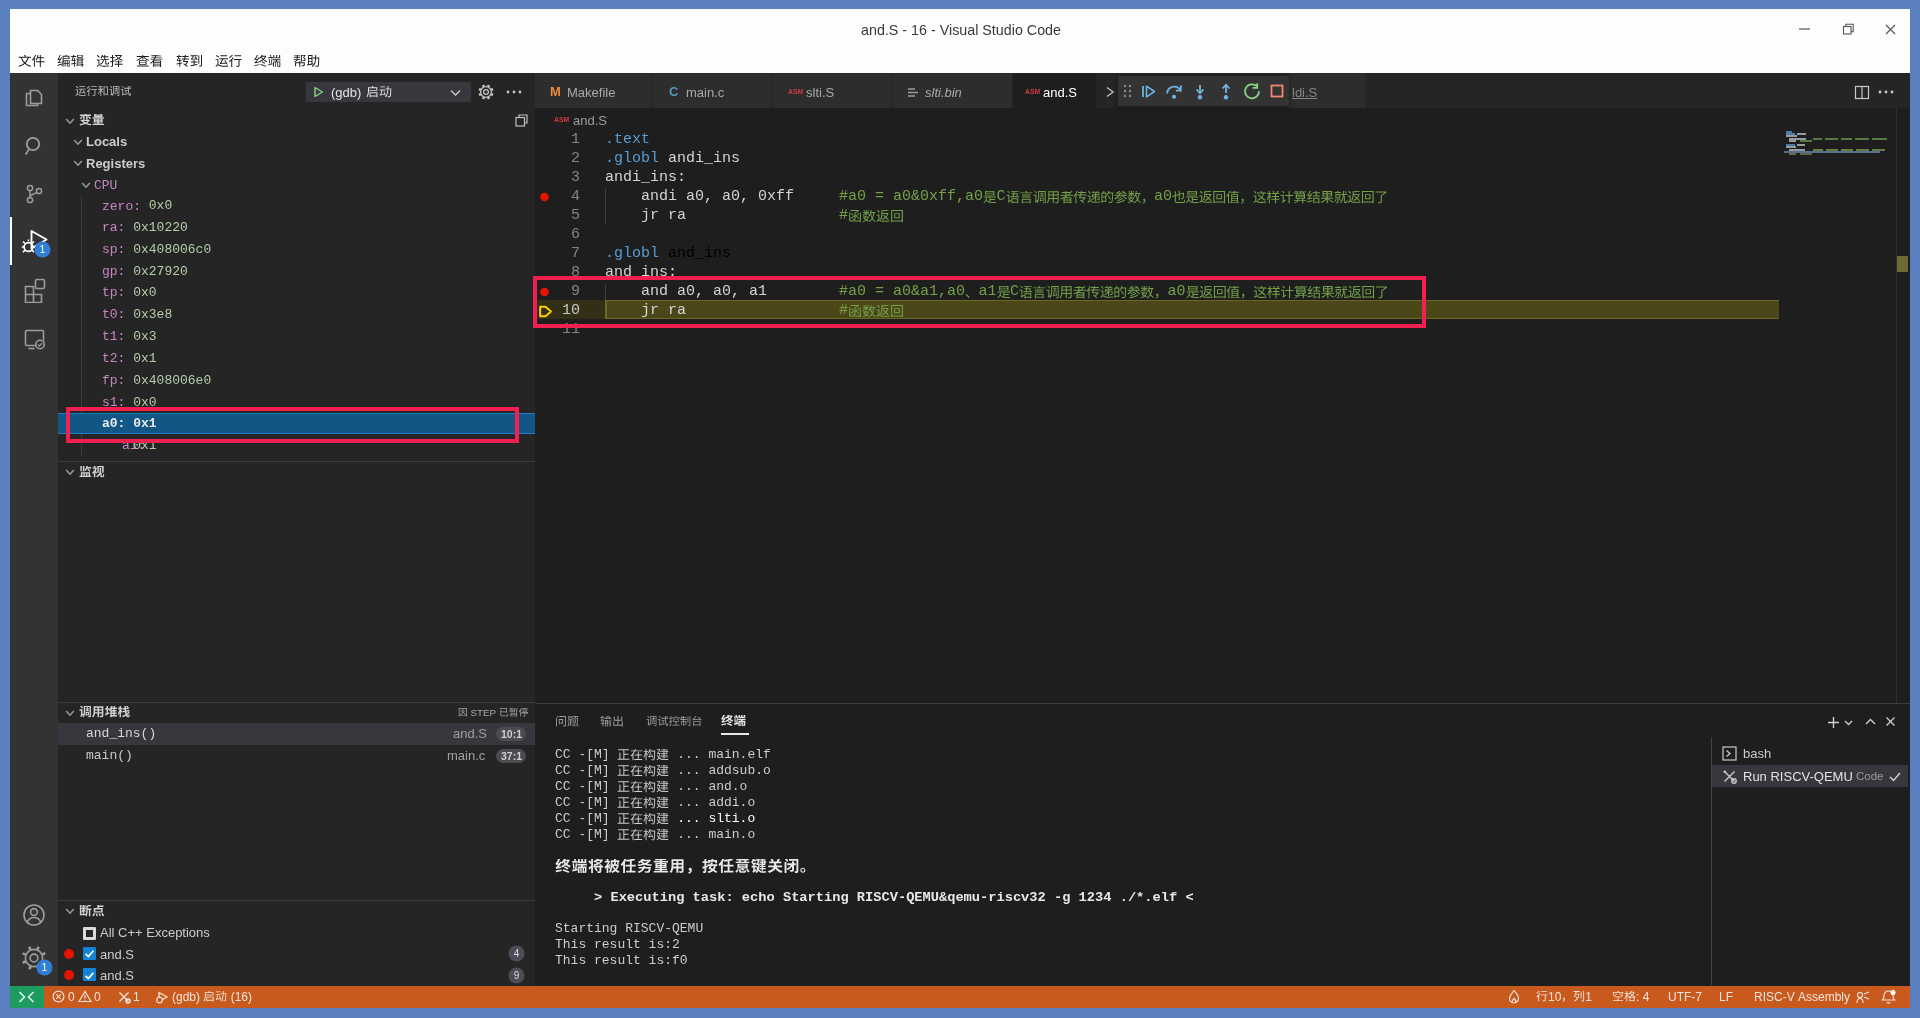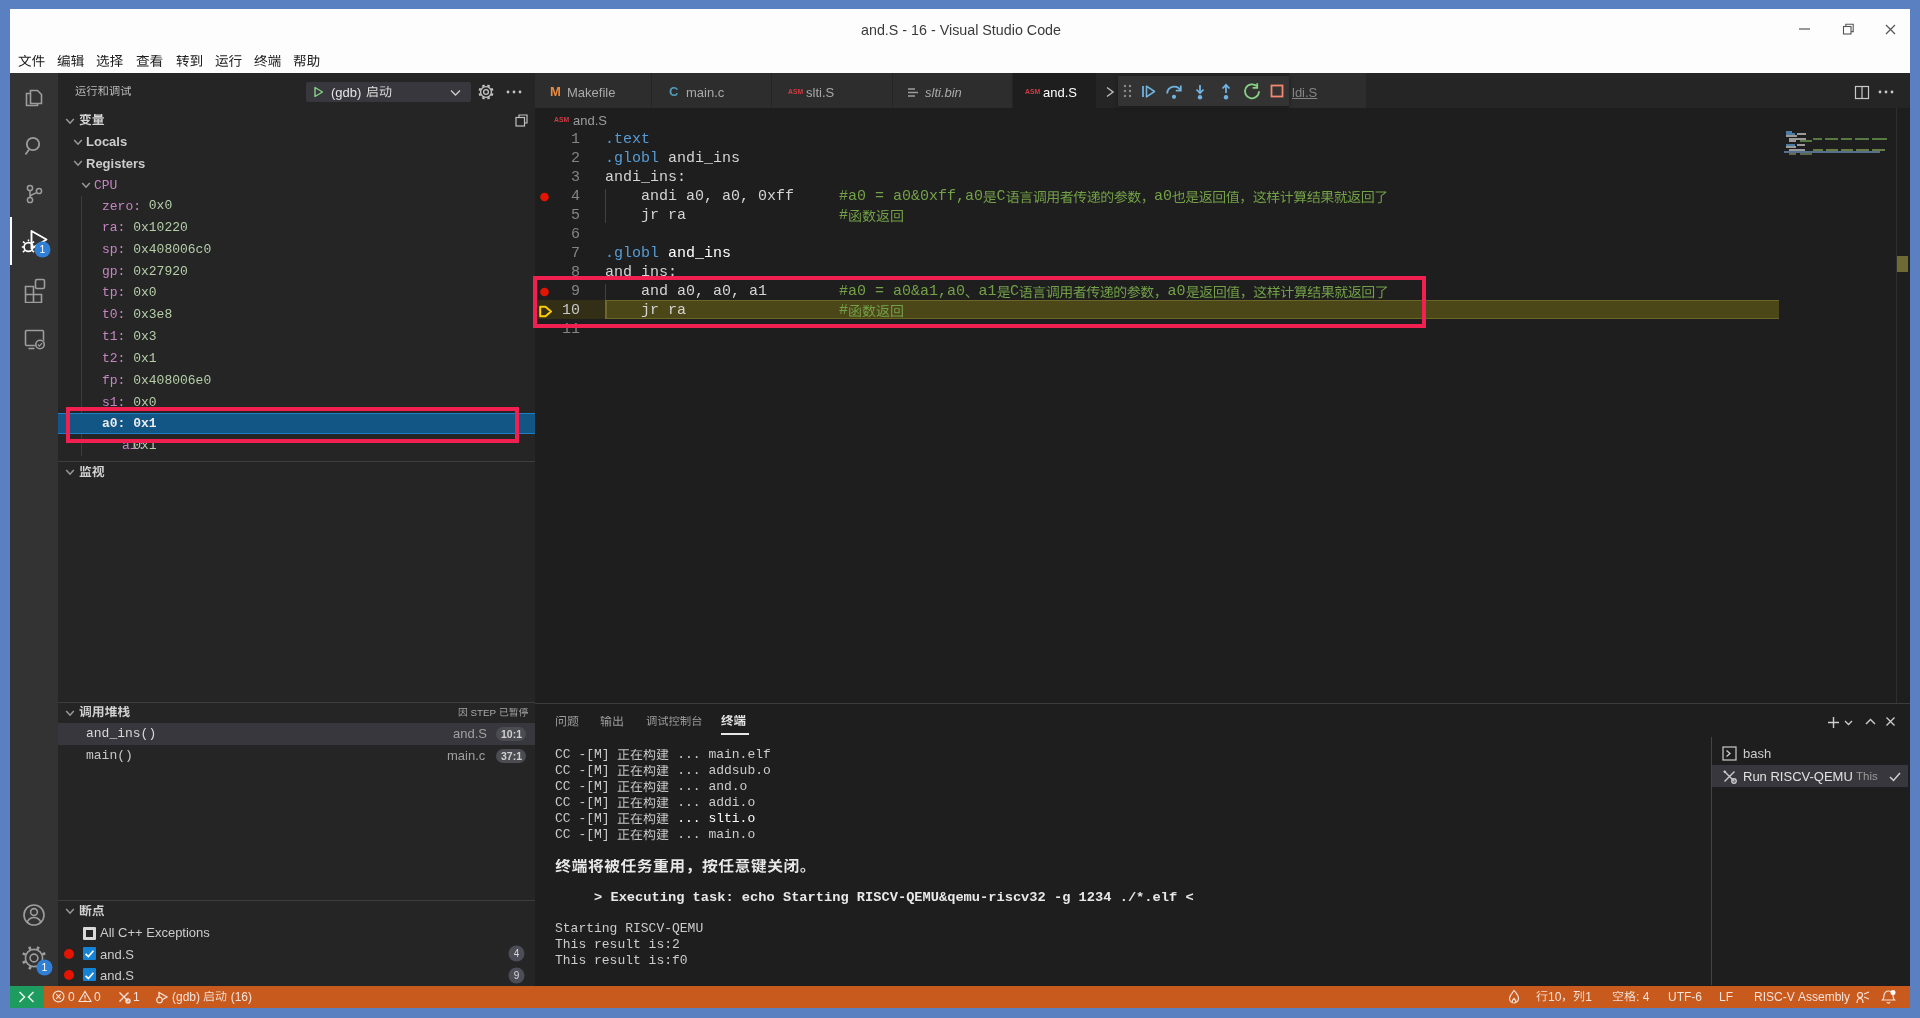--- a/index.html
+++ b/index.html
@@ -392,21 +392,21 @@
 <span class="ab" style="left:571px;top:281.2px;font:400 15px 'Liberation Mono';color:#858585;line-height:22px;">9</span>
 <span class="ab" style="left:562px;top:300.2px;font:400 15px 'Liberation Mono';color:#c6c6c6;line-height:22px;">10</span>
 <span class="ab" style="left:562px;top:319.2px;font:400 15px 'Liberation Mono';color:#858585;line-height:22px;text-align:center;">11</span>
 <span class="ab" style="left:605px;top:129.2px;font:400 15px 'Liberation Mono';color:#569cd6;line-height:22px;text-align:center;">.text</span>
 <span class="ab" style="left:605px;top:148.2px;font:400 15px 'Liberation Mono';color:#569cd6;line-height:22px;">.globl</span>
 <span class="ab" style="left:659px;top:148.2px;font:400 15px 'Liberation Mono';color:#d4d4d4;line-height:22px;">&nbsp;andi_ins</span>
 <span class="ab" style="left:605px;top:167.2px;font:400 15px 'Liberation Mono';color:#d4d4d4;line-height:22px;">andi_ins:</span>
 <span class="ab" style="left:641px;top:186.2px;font:400 15px 'Liberation Mono';color:#d4d4d4;line-height:22px;">andi&nbsp;a0,&nbsp;a0,&nbsp;0xff</span>
 <span class="ab" style="left:641px;top:205.2px;font:400 15px 'Liberation Mono';color:#d4d4d4;line-height:22px;">jr&nbsp;ra</span>
 <span class="ab" style="left:605px;top:243.2px;font:400 15px 'Liberation Mono';color:#569cd6;line-height:22px;">.globl</span>
-<span class="ab" style="left:659px;top:243.2px;font:400 15px 'Liberation Mono';color:#ffffff;line-height:22px;">&nbsp;and_ins</span>
+<span class="ab" style="left:659px;top:243.2px;font:400 15px 'Liberation Mono';color:#000000;line-height:22px;">&nbsp;and_ins</span>
 <span class="ab" style="left:605px;top:262.2px;font:400 15px 'Liberation Mono';color:#d4d4d4;line-height:22px;">and_ins:</span>
 <span class="ab" style="left:641px;top:281.2px;font:400 15px 'Liberation Mono';color:#d4d4d4;line-height:22px;">and&nbsp;a0,&nbsp;a0,&nbsp;a1</span>
 <span class="ab" style="left:641px;top:300.2px;font:400 15px 'Liberation Mono';color:#d4d4d4;line-height:22px;">jr&nbsp;ra</span>
 <span class="ab" style="left:839.0px;top:186.2px;font:400 15px 'Liberation Mono';color:#74a148;line-height:22px;letter-spacing:0">#a0&nbsp;=&nbsp;a0&amp;0xff,a0</span>
 <svg class="ab " style="left:983.0px;top:190.5px" width="14" height="14" viewBox="0 0 14 14" fill="#74a148">
     <use href="#g662f" transform="translate(-0.2,11.1) scale(0.0140)"></use>
   </svg>
 <span class="ab" style="left:996.5px;top:186.2px;font:400 15px 'Liberation Mono';color:#74a148;line-height:22px;letter-spacing:0">C</span>
 <svg class="ab " style="left:1005.5px;top:190.5px" width="148" height="14" viewBox="0 0 148 14" fill="#74a148">
     <use href="#g8bed" transform="translate(-0.2,11.1) scale(0.0140)"></use>
@@ -632,21 +632,21 @@
 <span class="ab" style="left:1743px;top:743.8px;font:400 13px 'Liberation Sans';color:#cccccc;line-height:20px;">bash</span>
 <div class="ab" style="left:1712px;top:765px;width:196px;height:22px;background:#37373d"></div>
 <svg class="ab" style="left:1722px;top:769px" width="15" height="15" viewBox="0 0 15 15">
     <g stroke="#cccccc" stroke-width="1.4" fill="none">
       <path d="M2.5 2.5 L12.5 12.5 M12.5 2.5 L2.5 12.5"></path>
       <circle cx="12" cy="12" r="2.2"></circle>
       <path d="M3.5 2 L2 3.5" stroke-width="2.4"></path>
     </g>
   </svg>
 <span class="ab" style="left:1743px;top:766.8px;font:400 13px 'Liberation Sans';color:#e2e2e2;line-height:20px;">Run&nbsp;RISCV-QEMU</span>
-<span class="ab" style="left:1856px;top:768.4px;font:400 11.5px 'Liberation Sans';color:#9a9a9a;line-height:17px;">This</span>
+<span class="ab" style="left:1856px;top:768.4px;font:400 11.5px 'Liberation Sans';color:#9a9a9a;line-height:17px;">Code</span>
 <svg class="ab" style="left:1888px;top:770px" width="14" height="13" viewBox="0 0 14 13">
     <path d="M2 7 L5.5 10.5 L12 3" fill="none" stroke="#d0d0d0" stroke-width="1.5"></path>
   </svg>
 <div class="ab" style="left:10px;top:986px;width:34px;height:22px;background:#1e9b5f"></div>
 <svg class="ab" style="left:17px;top:990px" width="19" height="14" viewBox="0 0 19 14">
     <g stroke="#e8f5ee" stroke-width="1.5" fill="none">
       <path d="M2.5 2 L7.5 7 L2.5 12"></path>
       <path d="M16.5 2 L11.5 7 L16.5 12"></path>
     </g>
   </svg>
@@ -687,21 +687,21 @@
 <svg class="ab " style="left:1561.3px;top:991.0px" width="24" height="12" viewBox="0 0 24 12" fill="#f3e3da">
     <use href="#gff0c" transform="translate(0.0,9.5) scale(0.0120)"></use>
     <use href="#g5217" transform="translate(12.0,9.5) scale(0.0120)"></use>
   </svg>
 <span class="ab" style="left:1585.3px;top:988.0px;font:400 12px 'Liberation Sans';color:#f3e3da;line-height:18px;letter-spacing:0">1</span>
 <svg class="ab " style="left:1612.0px;top:991.0px" width="24" height="12" viewBox="0 0 24 12" fill="#f3e3da">
     <use href="#g7a7a" transform="translate(0.0,9.5) scale(0.0120)"></use>
     <use href="#g683c" transform="translate(12.0,9.5) scale(0.0120)"></use>
   </svg>
 <span class="ab" style="left:1636.0px;top:988.0px;font:400 12px 'Liberation Sans';color:#f3e3da;line-height:18px;letter-spacing:0">:&nbsp;4</span>
-<span class="ab" style="left:1668px;top:988.0px;font:400 12px 'Liberation Sans';color:#f3e3da;line-height:18px;">UTF-6</span>
+<span class="ab" style="left:1668px;top:988.0px;font:400 12px 'Liberation Sans';color:#f3e3da;line-height:18px;">UTF-7</span>
 <span class="ab" style="left:1719px;top:988.0px;font:400 12px 'Liberation Sans';color:#f3e3da;line-height:18px;">LF</span>
 <span class="ab" style="left:1754px;top:988.0px;font:400 12px 'Liberation Sans';color:#f3e3da;line-height:18px;">RISC-V&nbsp;Assembly</span>
 <svg class="ab" style="left:1855px;top:990px" width="16" height="15" viewBox="0 0 16 15">
     <g fill="none" stroke="#f3e3da" stroke-width="1.2">
       <circle cx="5" cy="5" r="2.5"></circle>
       <path d="M2 13 c0-3 1.5-4.5 3-4.5 s3 1.5 3 4.5 M9 4 l5-2 M9 7 l5 2"></path>
     </g>
   </svg>
 <svg class="ab" style="left:1881px;top:989px" width="15" height="16" viewBox="0 0 15 16">
     <path d="M7.5 2 a4.5 4.5 0 0 1 4.5 4.5 c0 3 1 4 1.5 4.5 H1.5 C2 10.5 3 9.5 3 6.5 A4.5 4.5 0 0 1 7.5 2 Z M6 13 a1.6 1.6 0 0 0 3 0" fill="none" stroke="#f3e3da" stroke-width="1.2"></path>

